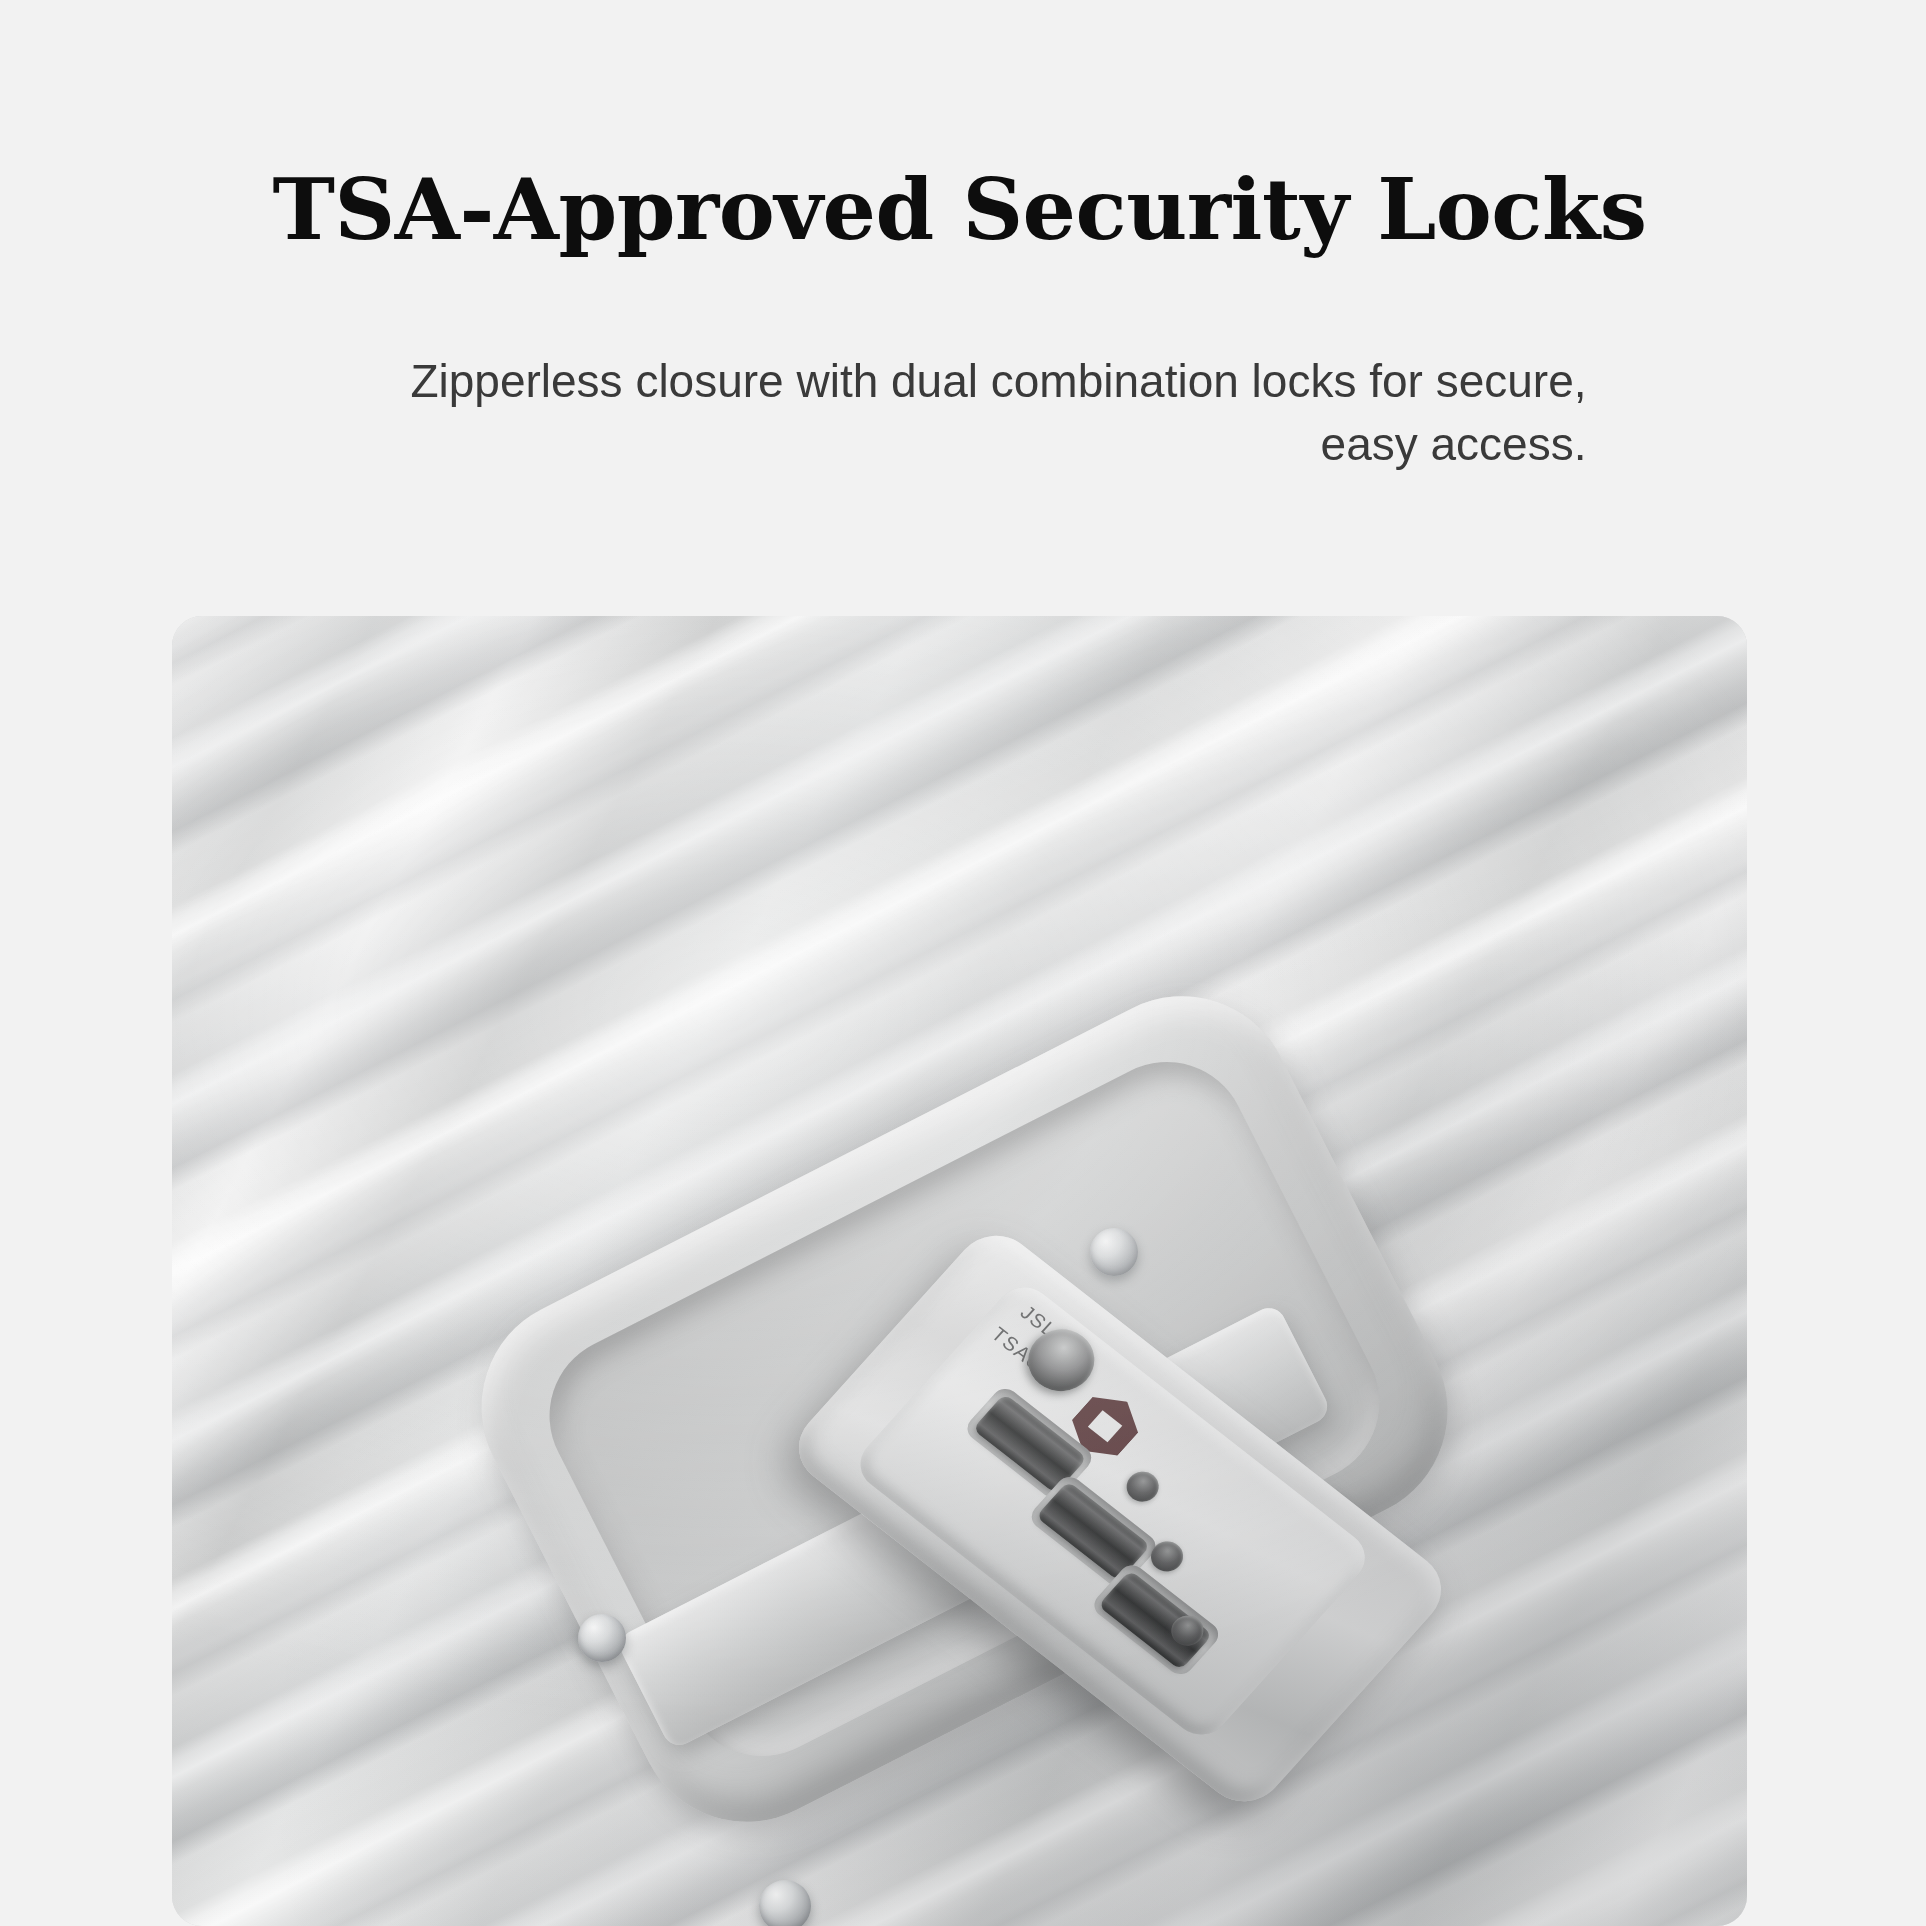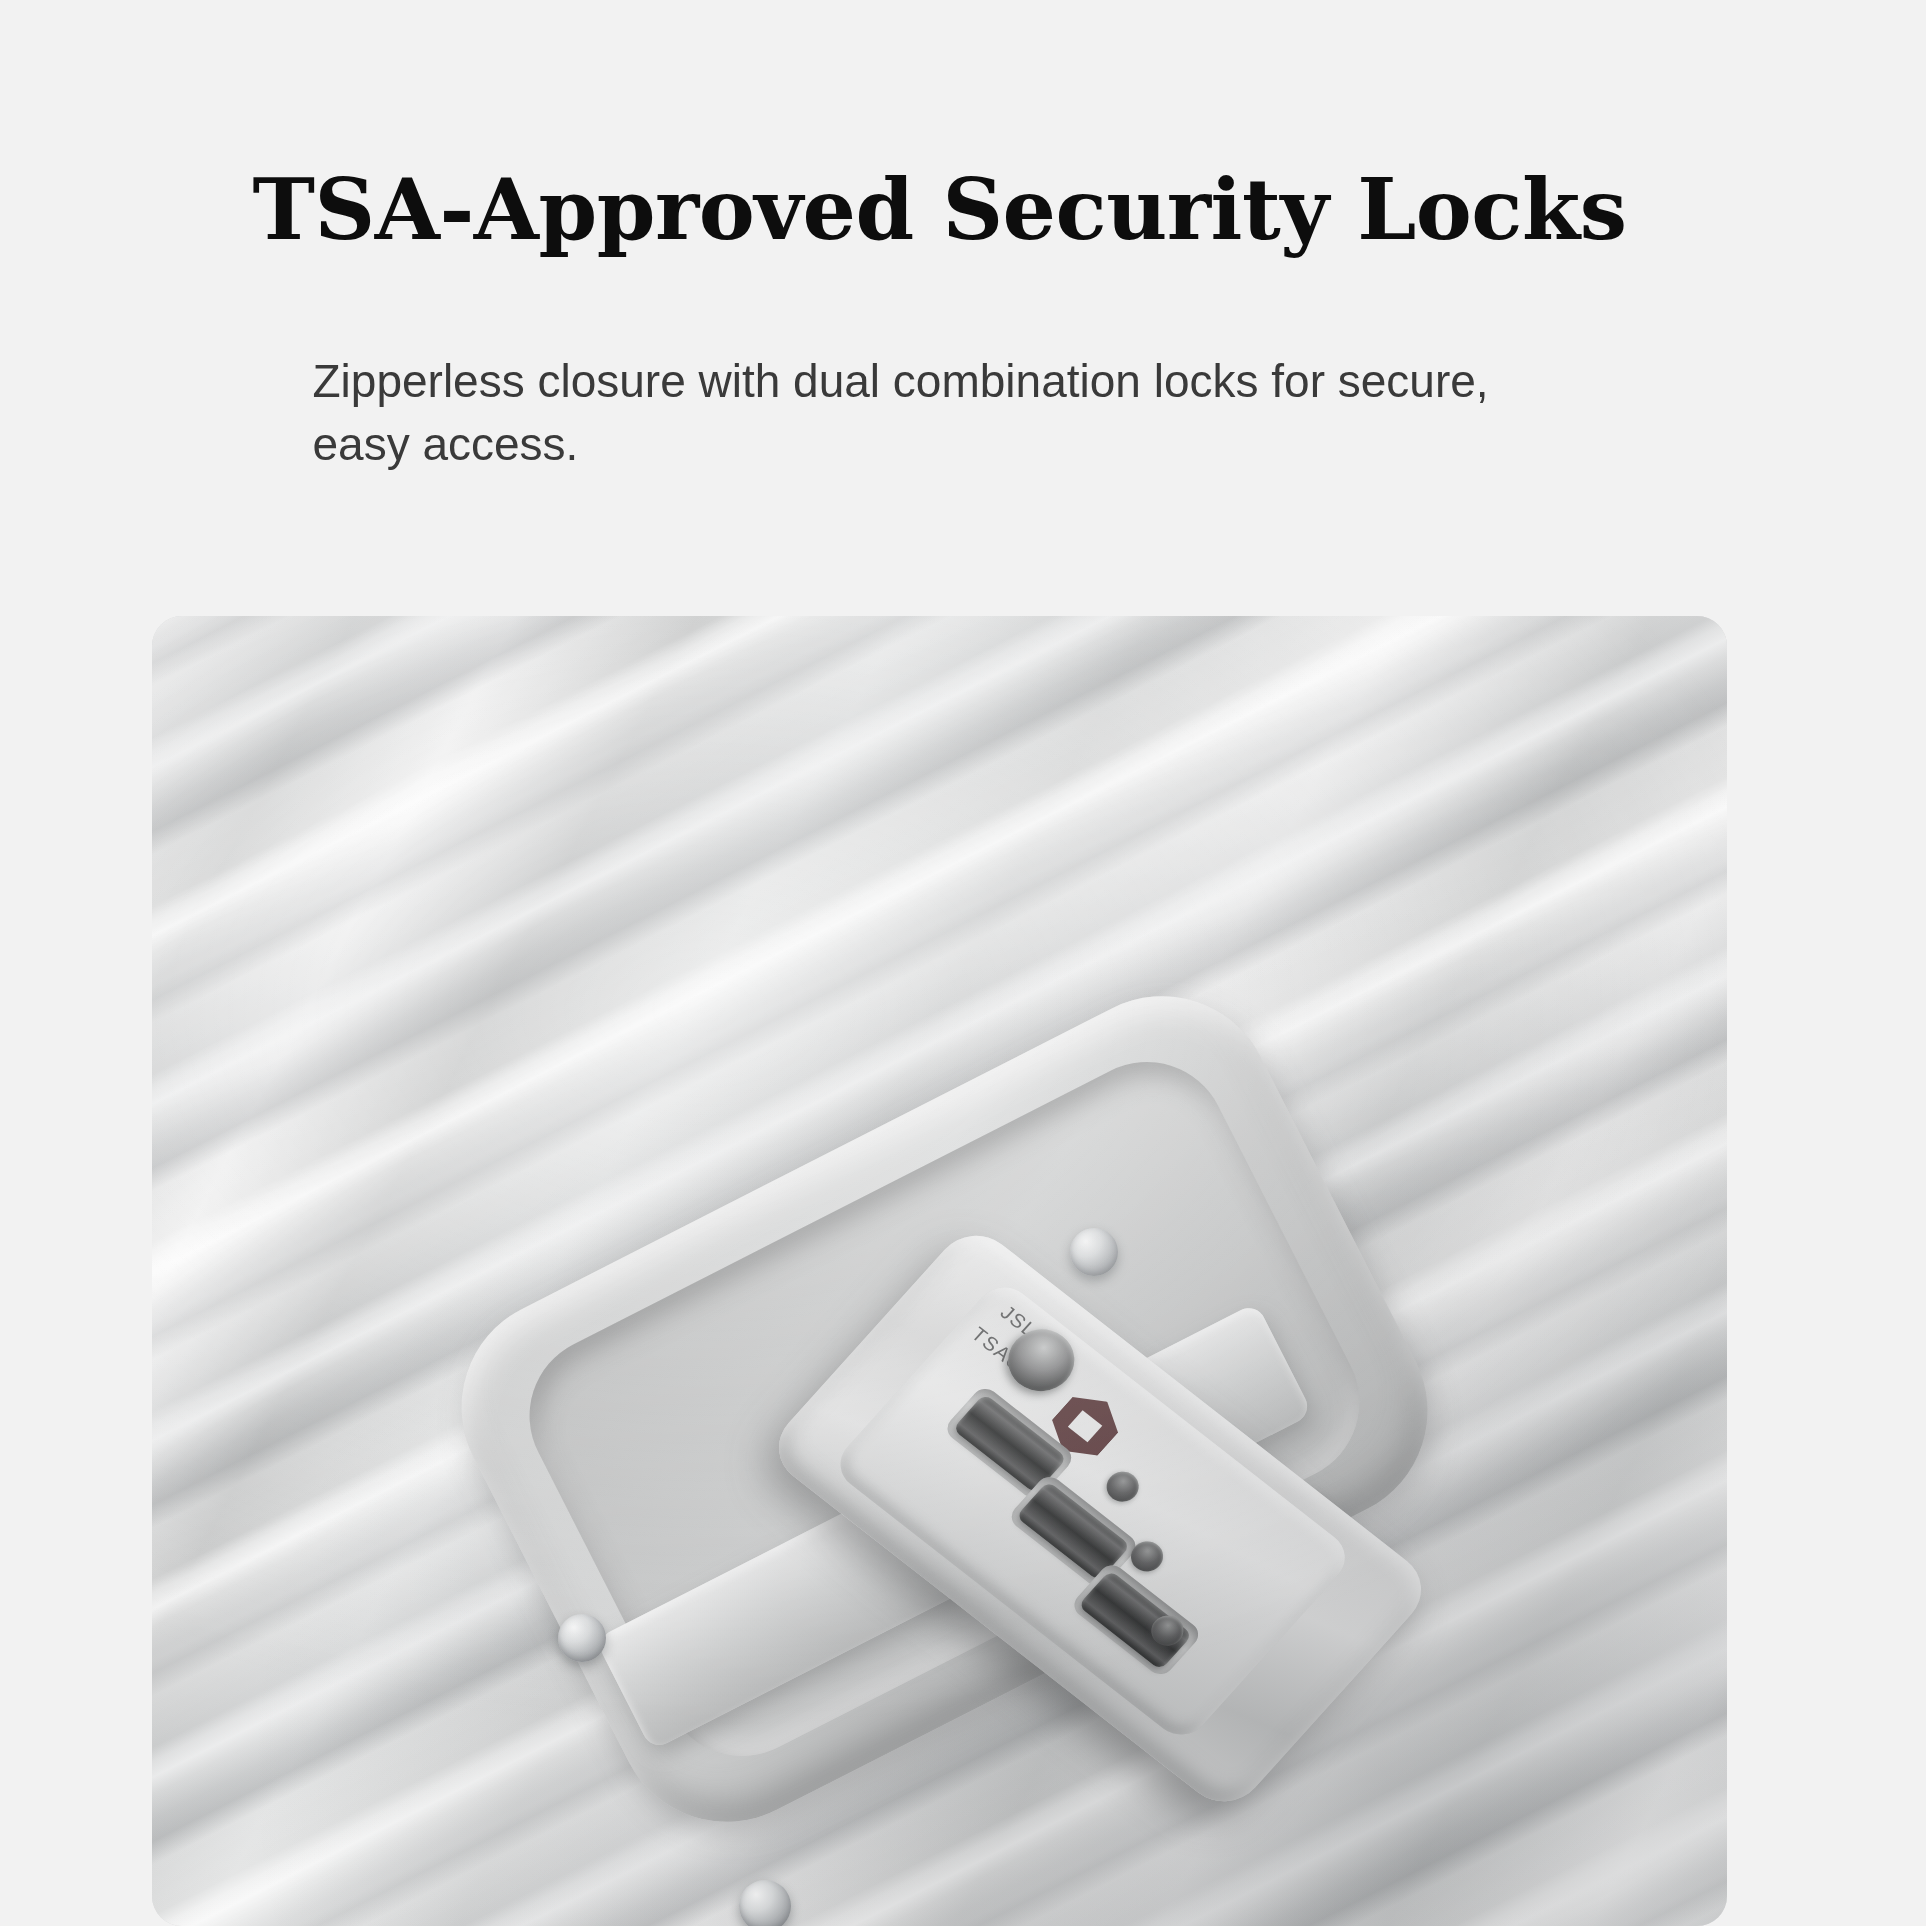--- a/index.html
+++ b/index.html
@@ -14,39 +14,40 @@
     overflow: hidden;
   }
   .page {
     position: relative;
     width: 1879px;
     height: 1926px;
     background: #f2f2f2;
     display: flex;
     flex-direction: column;
     align-items: center;
+    margin-left: 20px;
   }
 
   
   .headline {
     margin-top: 166px;
     font-family: "DejaVu Serif", "Liberation Serif", serif;
     font-weight: 700;
     font-size: 84px;
     letter-spacing: -0.5px;
     color: #0d0d0d;
     text-align: center;
     line-height: 1.05;
     white-space: nowrap;
   }
 
   .subhead {
     margin-top: 40px;
     width: 1254px;
-    text-align: left;
+    text-align: right;
     font-family: "Liberation Sans", sans-serif;
     font-size: 46px;
     line-height: 1.35;
     color: #3a3a3a;
     font-weight: 400;
   }
 
   
   .photo-card {
     position: relative;

